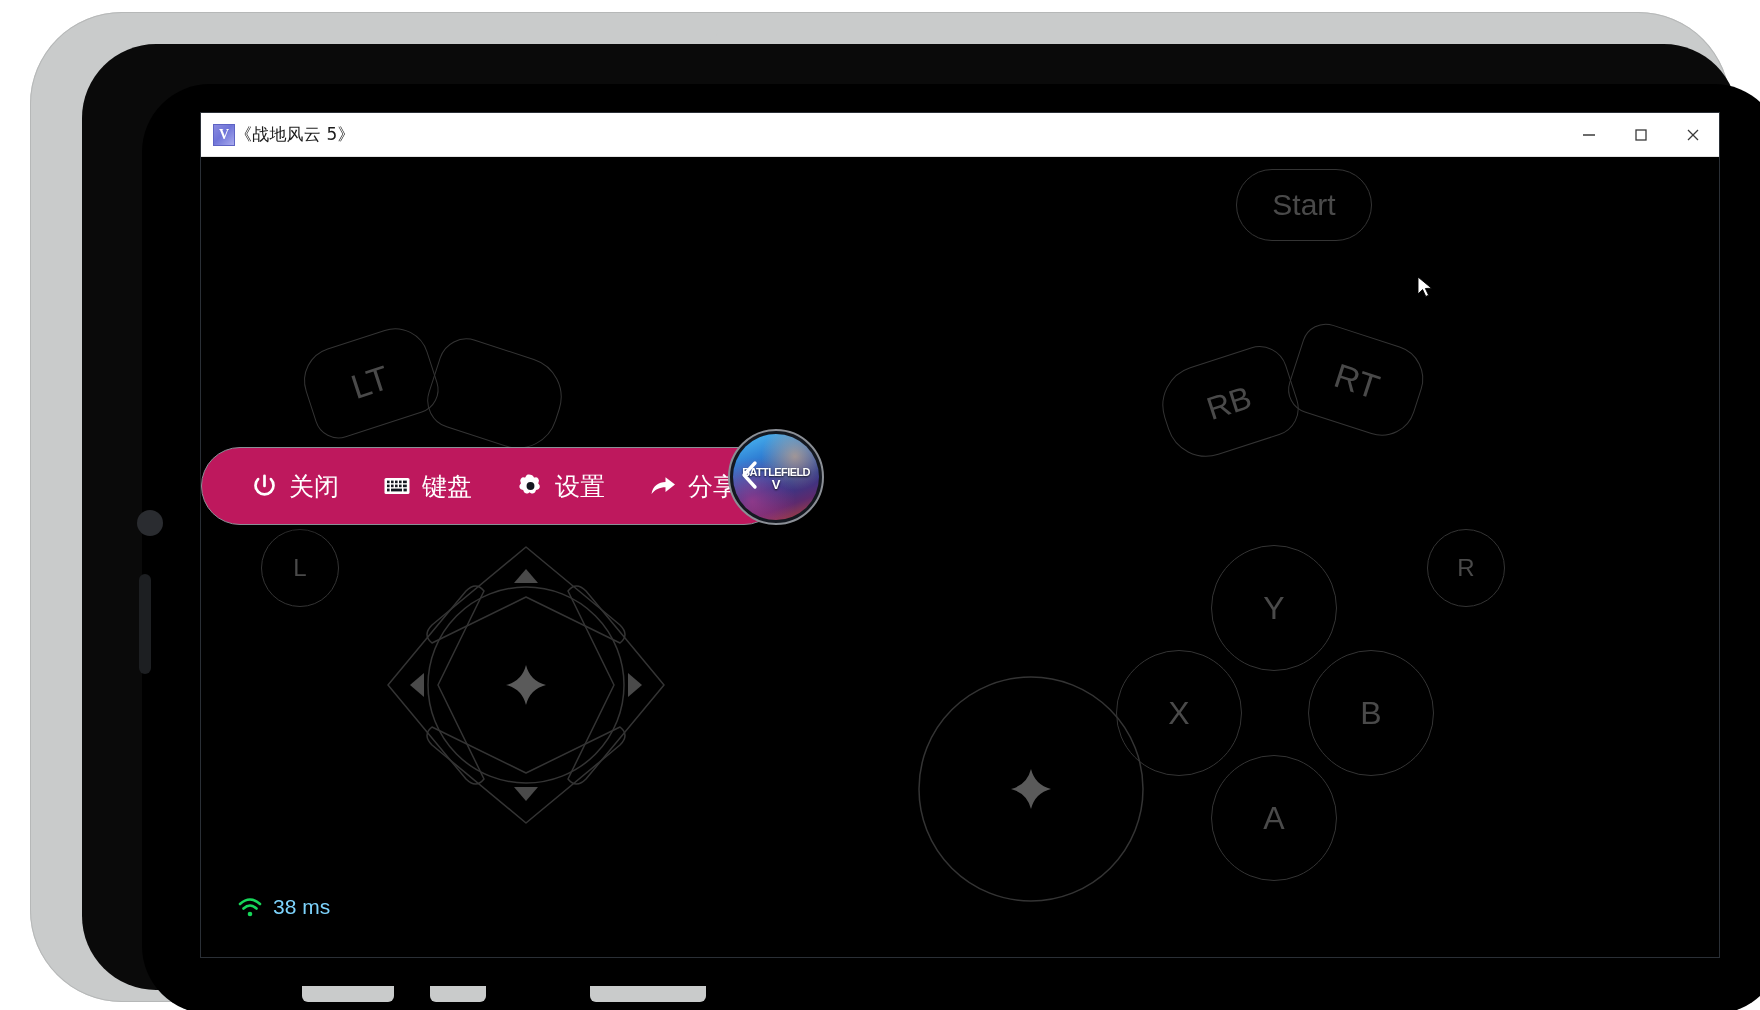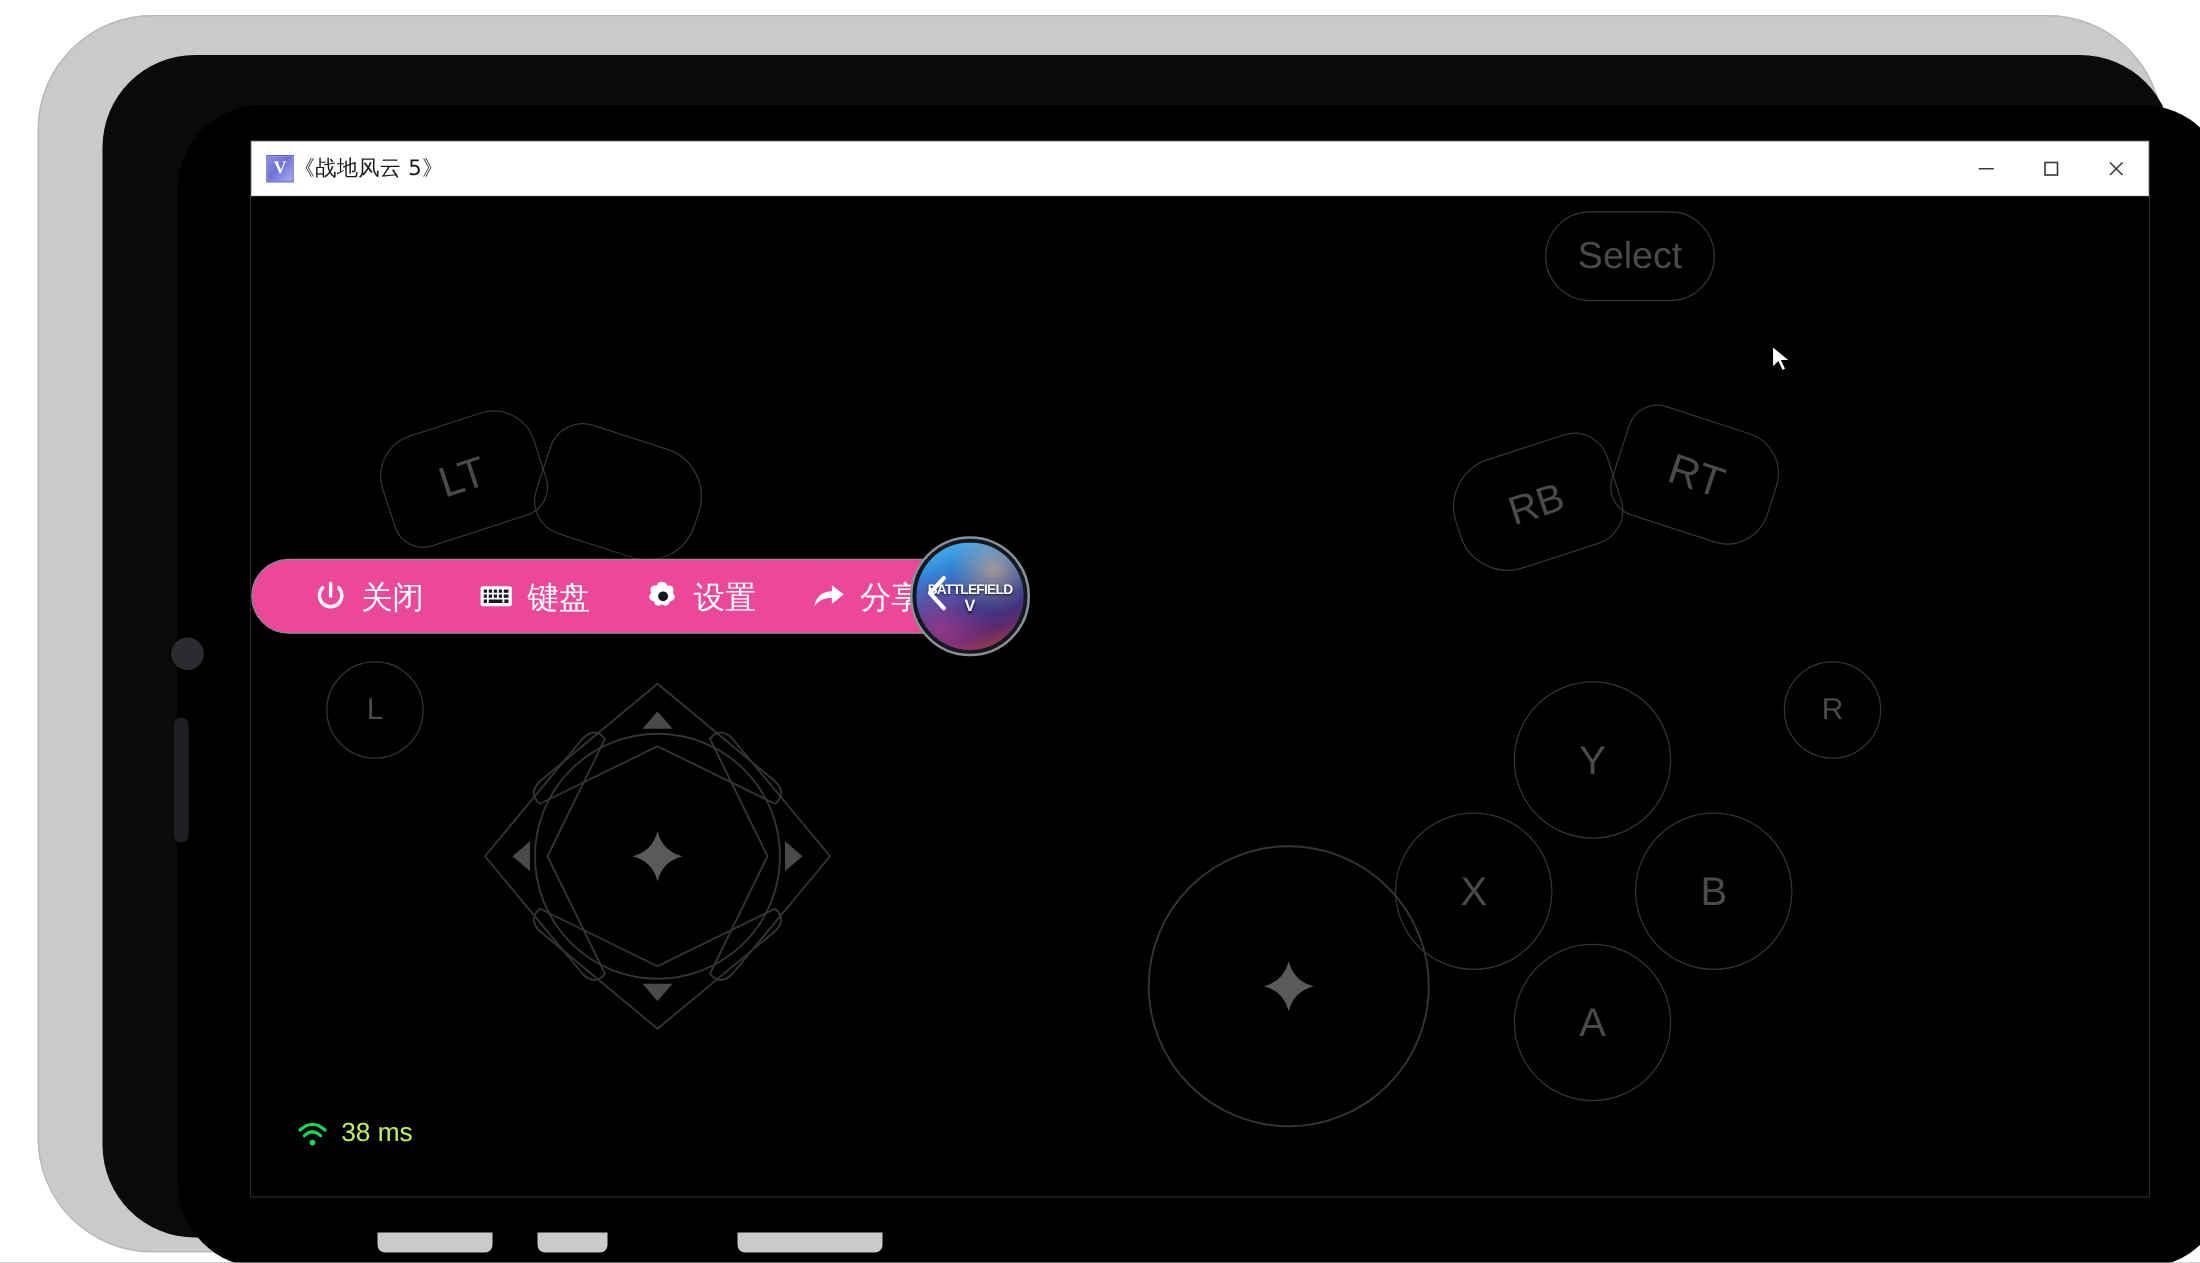--- a/index.html
+++ b/index.html
@@ -131,31 +131,31 @@
   .btn-B { left: 1107px; top: 493px; width: 126px; height: 126px; border-radius: 50%; font-size: 32px; }
   .btn-A { left: 1010px; top: 598px; width: 126px; height: 126px; border-radius: 50%; font-size: 32px; }
 
   .dpad-wrap { left: 165px; top: 368px; width: 320px; height: 320px; }
   .stick-wrap { left: 714px; top: 516px; width: 232px; height: 232px; }
 
   
   .latency {
     position: absolute; left: 36px; bottom: 38px;
     display: flex; align-items: center; gap: 10px;
-    color: #bef264; font-size: 21px;
+    color: #7dd3fc; font-size: 21px;
     font-family: "Liberation Sans", sans-serif;
   }
 
   
   .toolbar {
     position: absolute;
     left: 0px; top: 290px;
-    height: 60px;
+    height: 78px;
     display: flex; align-items: center;
-    background: #ec4899;
+    background: #be185d;
     border: 1.6px solid #8b8f96;
     border-radius: 40px;
     padding: 0 22px 0 26px;
     z-index: 25;
     box-shadow: 0 3px 14px rgba(0,0,0,0.65);
   }
   .tb-item {
     display: flex; align-items: center; gap: 11px;
     padding: 0 22px;
     color: #ffffff; font-size: 25px;
@@ -243,21 +243,21 @@
                 <svg width="18" height="18" viewBox="0 0 18 18">
                   <line x1="4" y1="4" x2="14" y2="14" stroke="#3a3a3a" stroke-width="1.3"></line>
                   <line x1="14" y1="4" x2="4" y2="14" stroke="#3a3a3a" stroke-width="1.3"></line>
                 </svg>
               </div>
             </div>
           </div>
 
           <div class="game-area">
 
-            <div class="pad pad-outline btn-start">Select</div>
+            <div class="pad pad-outline btn-start">Start</div>
 
             <div class="pad pad-outline btn-lt">LT</div>
             <div class="pad pad-outline btn-lb"></div>
             <div class="pad pad-outline btn-rb">RB</div>
             <div class="pad pad-outline btn-rt">RT</div>
 
             <div class="pad pad-outline btn-L">L</div>
             <div class="pad pad-outline btn-R">R</div>
 
             <div class="pad pad-outline btn-Y">Y</div>

